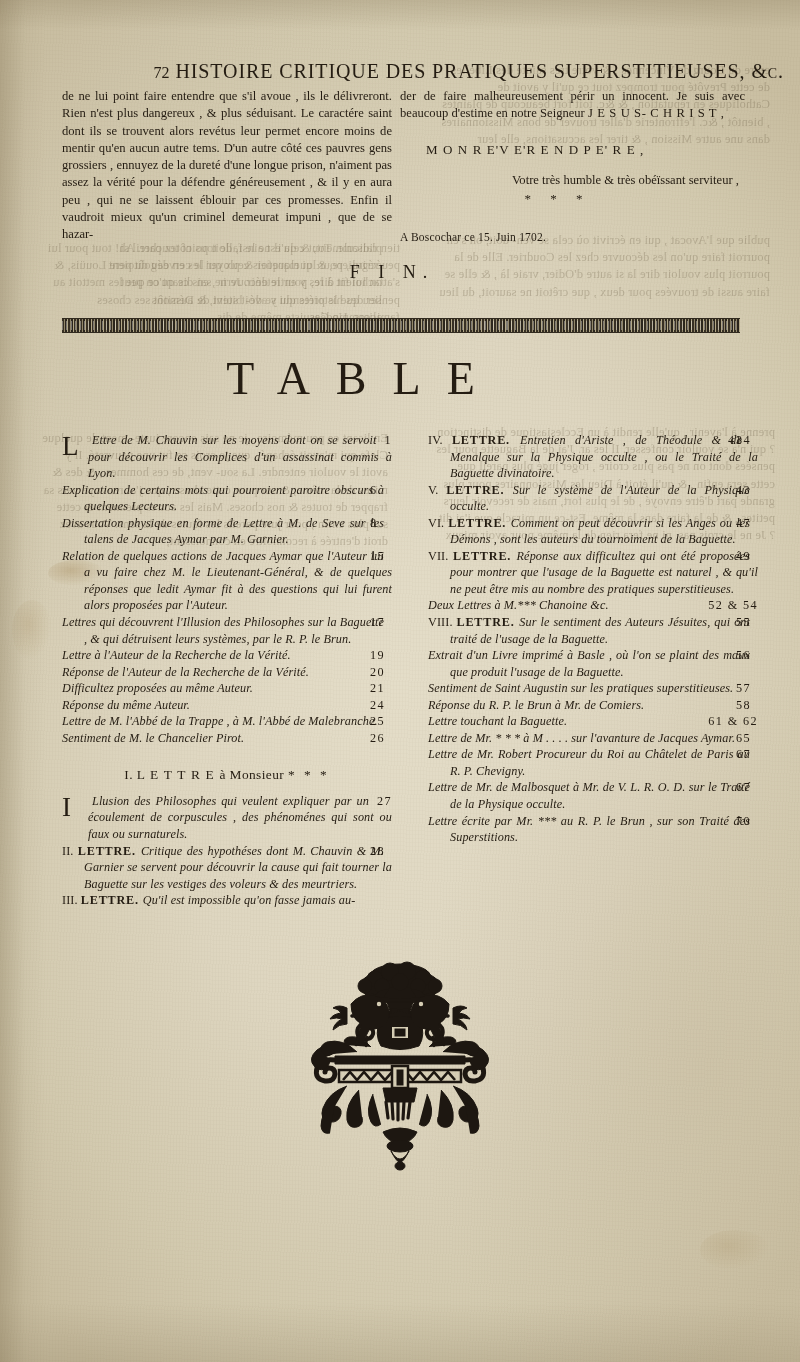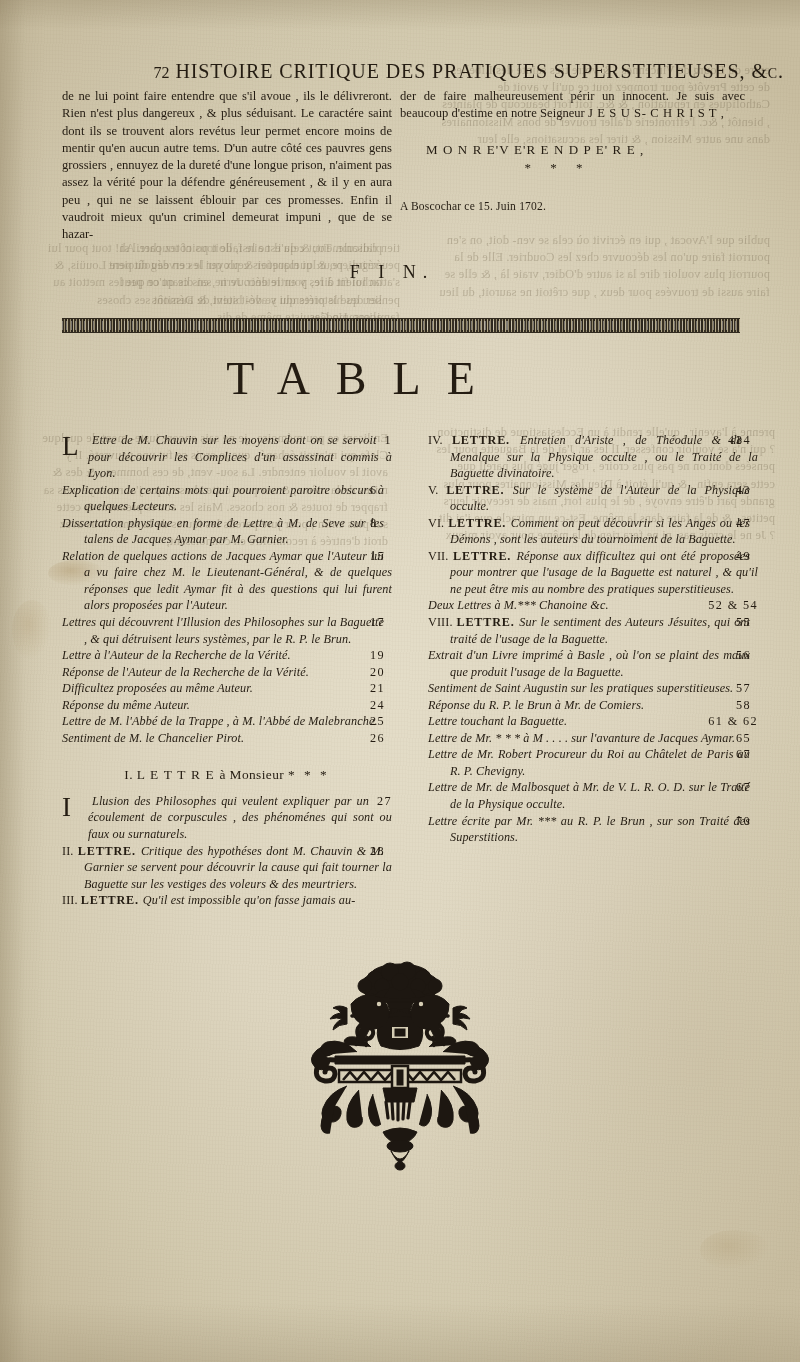--- a/index.html
+++ b/index.html
@@ -180,20 +180,21 @@
     <div class="body-txt">
         <p>de ne lui point faire entendre que s'il avoue , ils le délivreront. Rien n'est plus dangereux , &amp; plus séduisant. Le caractére saint dont ils se trouvent alors revétus leur permet encore moins de mentir qu'en aucun autre tems.   D'un autre côté ces pauvres gens grossiers , ennuyez de la dureté d'une longue prison, n'aiment pas assez la vérité pour la défendre généreusement , &amp; il y en aura peu , qui ne se laissent éblouir par ces promesses.   Enfin il vaudroit mieux qu'un criminel demeurat impuni , que de se hazar-</p>
       </div>
   </div>
 
   <div class="colR">
     <div class="body-txt">
       <p><span>der de faire malheureusement périr un innocent.   Je suis avec beaucoup d'estime en notre Seigneur</span>
         <span class="sc">J E S U S- C H R I S T ,</span></p>
       <div class="revpere">M O N   R E'V E'R E N D   P E' R E ,</div>
+      <div class="sig">Votre très humble &amp; très obéïssant serviteur ,</div>
       <div class="stars">* * *</div>
       <div class="dateline">A Boscochar ce 15. Juin 1702.</div>
     </div>
   </div>
 
   <div id="fin">F I N.</div>
 
   <div id="rule"></div>
 
   <div id="tabtitle">TABLE</div>

